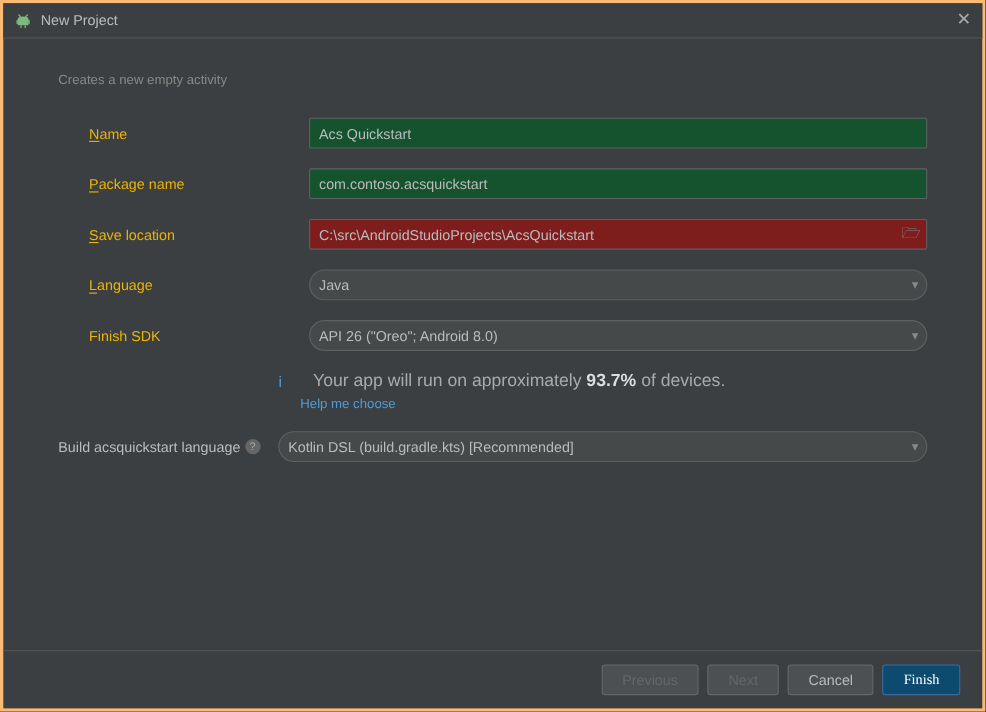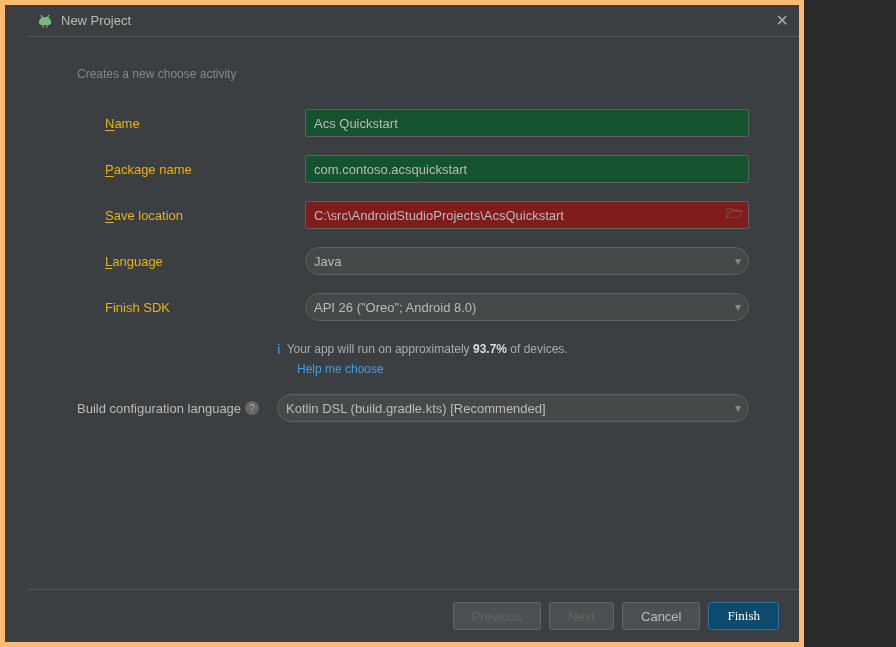--- a/index.html
+++ b/index.html
@@ -12,27 +12,26 @@
       width: 896px;
       height: 647px;
       background: #2b2b2b;
       font-family: 'Segoe UI', Arial, sans-serif;
       font-size: 13px;
       color: #bbb;
       overflow: hidden;
     }
 
     .window {
-      width: 804px;
+      width: 896px;
       height: 647px;
       background: #3c3f41;
-      border: 5px solid #fdba74;
+      border: 3px solid #fdba74;
       display: flex;
       flex-direction: column;
-      padding-left: 22px;
     }
 
     .title-bar {
       display: flex;
       align-items: center;
       justify-content: space-between;
       background: #3c3f41;
       padding: 6px 10px;
       border-bottom: 1px solid #555;
       height: 32px;
@@ -182,22 +181,23 @@
       gap: 6px;
     }
 
     .info-icon {
       color: #4a9eda;
       font-size: 14px;
       flex-shrink: 0;
     }
 
     .info-text {
-      font-size: 12px;
+      font-size: 16px;
       color: #aaa;
+      margin-left: 22px;
     }
 
     .info-text strong {
       color: #ddd;
       font-weight: bold;
     }
 
     .help-link {
       color: #4a9eda;
       font-size: 12px;
@@ -293,21 +293,21 @@
         <rect x="12.8" y="7" width="1.2" height="4" rx="0.6" fill="#7cb87f"></rect>
         <rect x="5.5" y="12" width="1.2" height="2.5" rx="0.6" fill="#7cb87f"></rect>
         <rect x="9.3" y="12" width="1.2" height="2.5" rx="0.6" fill="#7cb87f"></rect>
       </svg>
       <span class="title-bar-title">New Project</span>
     </div>
     <button class="title-bar-close">✕</button>
   </div>
 
   <div class="content">
-    <div class="section-subtitle">Creates a new choose activity</div>
+    <div class="section-subtitle">Creates a new empty activity</div>
 
     <div class="form-row">
       <div class="form-label">
         <span class="underline">N</span><span>ame</span>
       </div>
       <input class="form-control" type="text" value="Acs Quickstart" style="">
     </div>
 
     <div class="form-row">
       <div class="form-label">
@@ -358,21 +358,21 @@
         <span class="info-icon">ℹ</span>
         <span class="info-text">
           <span>Your app will run on approximately </span><strong>93.7%</strong><span> of devices.</span>
         </span>
       </div>
       <a class="help-link" href="#">Help me choose</a>
     </div>
 
     <div class="build-row">
       <div class="build-label">
-        <span>Build configuration language</span>
+        <span>Build acsquickstart language</span>
         <span class="question-icon">?</span>
       </div>
       <div class="select-wrapper">
         <select>
           <option>Kotlin DSL (build.gradle.kts) [Recommended]</option>
           <option>Groovy DSL (build.gradle)</option>
         </select>
         <span class="chevron">▾</span>
       </div>
     </div>

